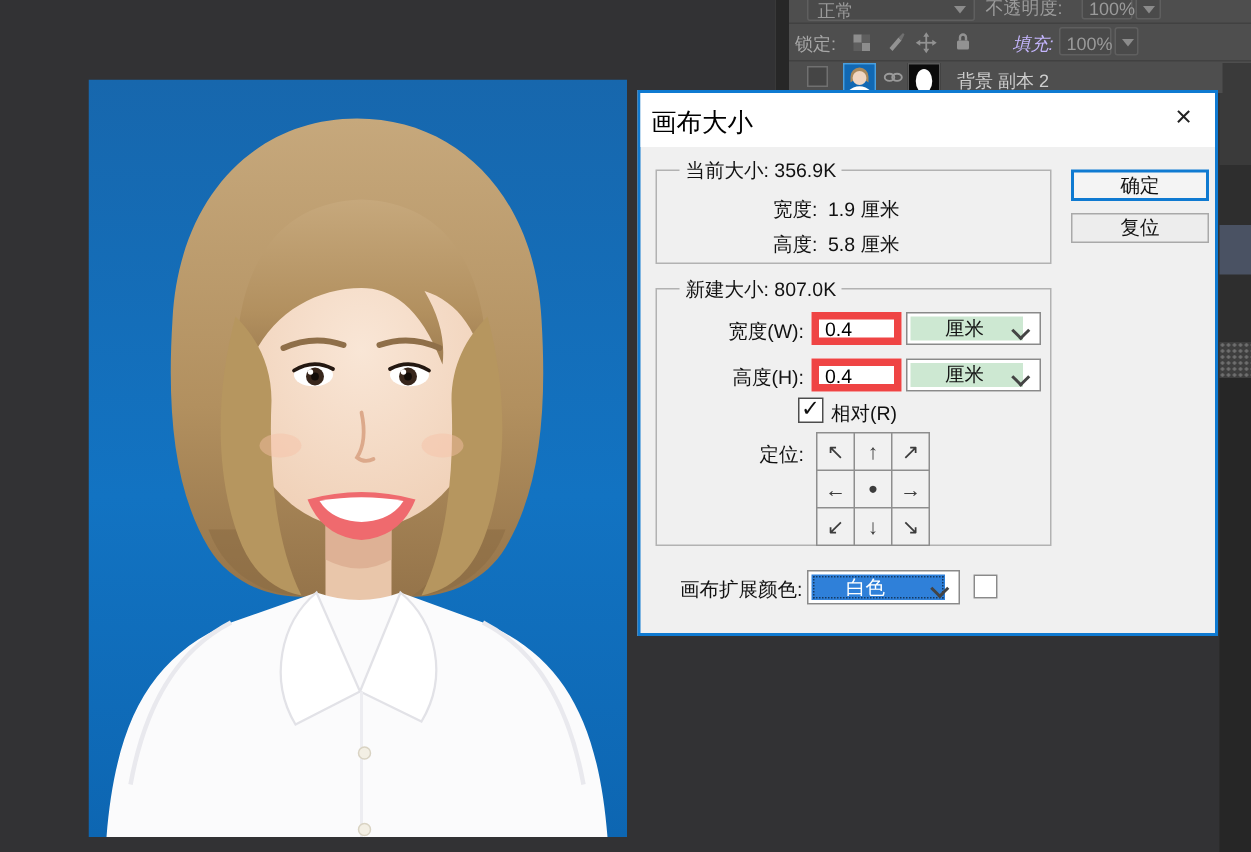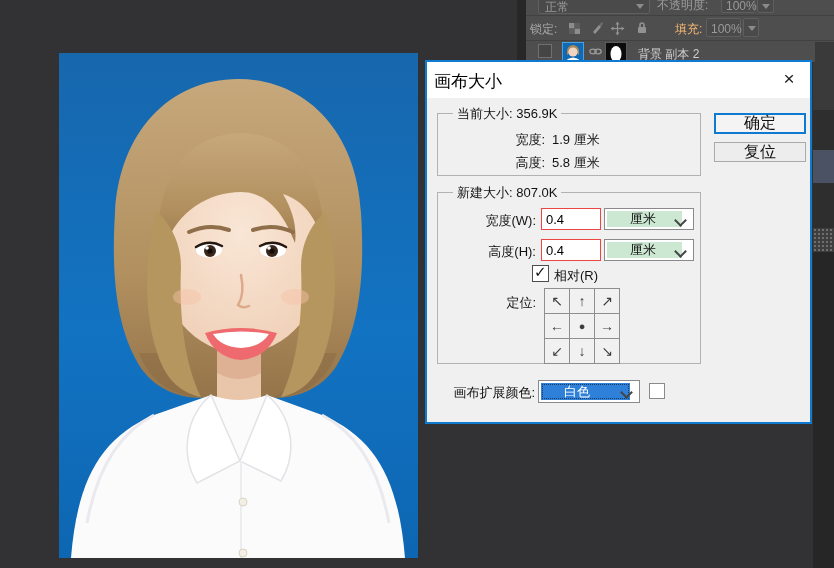--- a/index.html
+++ b/index.html
@@ -19,25 +19,25 @@
   .rstrip{left:813px;top:62px;width:21px;height:506px;background:#2e2e2e;z-index:1;}
   .grip{background-image:radial-gradient(#6f6f6f 1px,transparent 1.2px);background-size:4px 4px;}
   
   .dialog{left:425px;top:60px;width:387px;height:364px;background:#f0f0f0;border:2px solid #0f7ad1;z-index:5;color:#111;font-size:13px;}
   .titlebar{left:0;top:0;right:0;height:36px;background:#ffffff;}
   .dlg-title{left:7px;top:8px;font-size:17px;color:#000;}
   .closex{right:10px;top:6px;width:22px;height:22px;font-size:19px;color:#222;text-align:center;line-height:22px;cursor:pointer;}
   .group{border:1px solid #b2b2b2;}
   .legend{position:absolute;top:-9px;left:15px;background:#f0f0f0;padding:0 4px;font-size:13px;white-space:nowrap;}
   .rlabel{text-align:right;white-space:nowrap;}
-  .tinput{background:#fff;border:1px solid #ef4444;font-size:13px;padding:0 4px;font-family:"Liberation Sans","DejaVu Sans",sans-serif;}
+  .tinput{background:#fff;border:5px solid #ef4444;font-size:13px;padding:0 4px;font-family:"Liberation Sans","DejaVu Sans",sans-serif;}
   .ddown{background:#fff;border:1px solid #8a8a8a;}
   .dd-fill{position:absolute;left:2px;top:2px;bottom:2px;display:flex;align-items:center;padding-left:23px;}
   .chev{position:absolute;right:8px;top:7px;width:7px;height:7px;border-right:2px solid #444;border-bottom:2px solid #444;transform:rotate(45deg);}
-  .btn{background:#f0f0f0;text-align:center;font-size:16px;cursor:pointer;display:flex;align-items:center;justify-content:center;}
+  .btn{background:#f0f0f0;text-align:center;font-size:13px;cursor:pointer;display:flex;align-items:center;justify-content:center;}
   .btn-ok{border:2px solid #0f7ad1;background:#f4f4f4;}
   .btn-reset{border:1px solid #a9a9a9;background:#ededed;}
   .checkbox{background:#fff;border:1px solid #4d4d4d;}
   .checkmark{position:absolute;left:1px;top:-3px;font-size:15px;font-weight:bold;color:#111;}
   .agrid{display:grid;grid-template-columns:repeat(3,24px);grid-template-rows:repeat(3,24px);gap:1px;background:#8e8e8e;border:1px solid #8e8e8e;}
   .acell{background:#f1f1f1;display:flex;align-items:center;justify-content:center;font-size:14px;color:#3c3c3c;cursor:pointer;}
   .swatch{background:#fff;border:1px solid #8a8a8a;}
 </style>
 </head>
 <body>
@@ -138,21 +138,21 @@
   </svg>
   <svg class="abs" style="left:93px;top:21px;" width="15" height="15" viewBox="0 0 15 15">
     <path d="M7.5,0.5 L9.5,3.5 H5.5 Z M7.5,14.5 L5.5,11.5 H9.5 Z M0.5,7.5 L3.5,5.5 V9.5 Z M14.5,7.5 L11.5,9.5 V5.5 Z" fill="#929292"></path>
     <rect x="6.9" y="3" width="1.2" height="9" fill="#929292"></rect>
       <rect x="3" y="6.9" width="9" height="1.2" fill="#929292"></rect>
   </svg>
   <svg class="abs" style="left:119px;top:21px;" width="12" height="13" viewBox="0 0 12 13">
     <rect x="2" y="6" width="8" height="6" rx="1" fill="#929292"></rect>
     <path d="M4,6 V4 a2,2 0 0 1 4,0 V6" stroke="#929292" stroke-width="1.6" fill="none"></path>
   </svg>
-  <span class="abs" style="left:158px;top:21px;color:#fdba74;">填充:</span>
+  <span class="abs" style="left:158px;top:21px;color:#c4b5fd;font-style:italic;">填充:</span>
   <div class="abs pbox" style="left:189px;top:18px;width:35px;height:19px;">
     <span class="abs" style="left:4px;top:3px;">100%</span>
   </div>
   <div class="abs pbox" style="left:226px;top:18px;width:16px;height:19px;">
     <span class="abs tri" style="left:4px;top:7px;"></span>
   </div>
   <div class="abs divider" style="top:40px;"></div>
 
   <div class="abs" style="left:21px;top:44px;width:14px;height:14px;border:1px solid #707070;background:#454545;"></div>
   <div class="abs thumb" style="left:45px;top:42px;width:22px;height:20px;">

